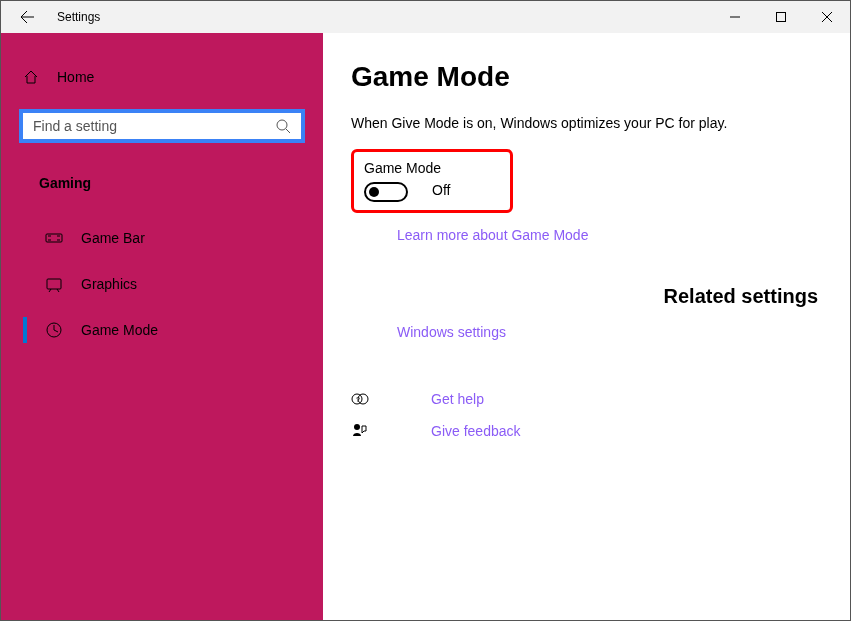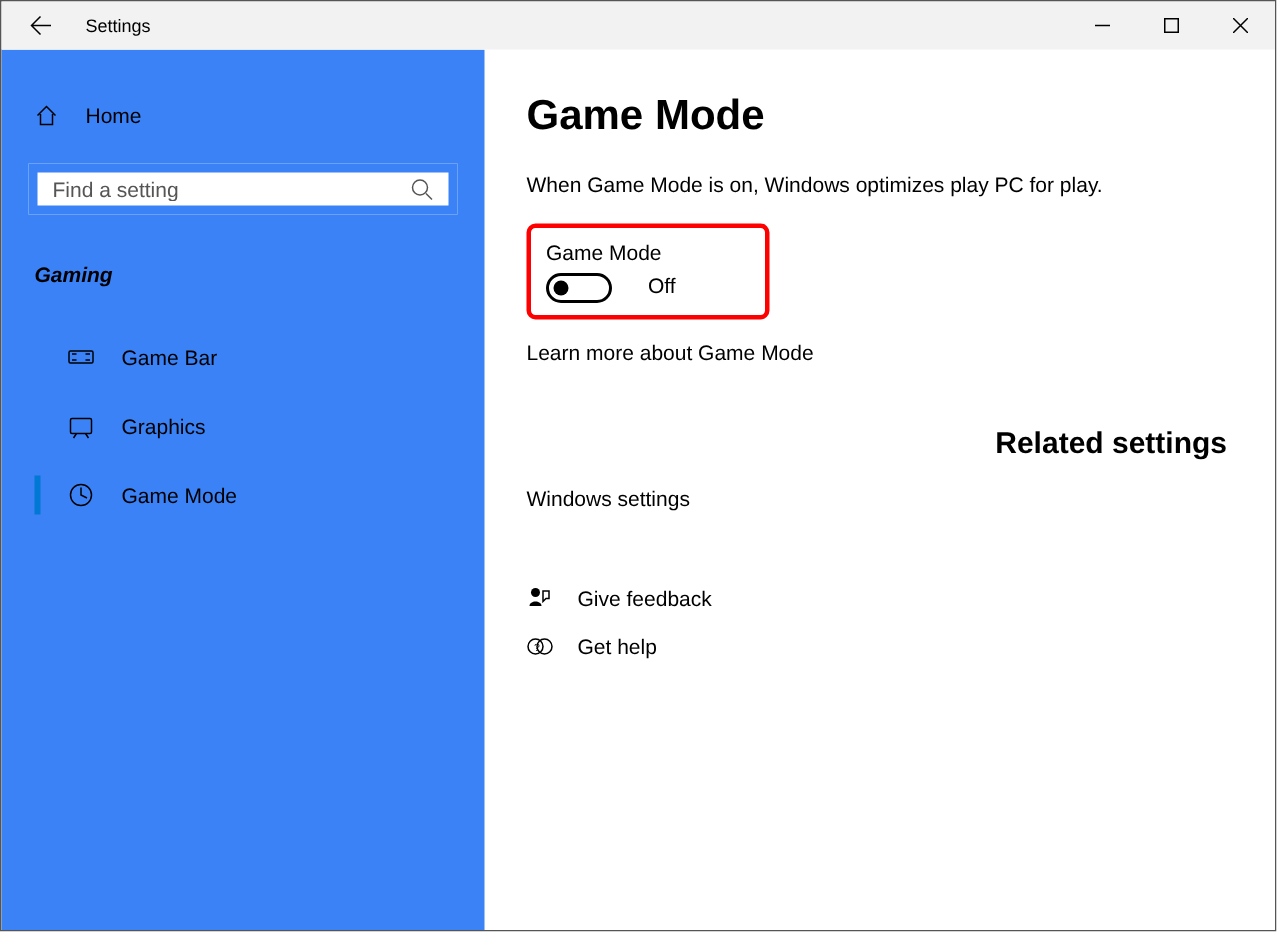--- a/index.html
+++ b/index.html
@@ -57,60 +57,59 @@
       justify-content: center;
       cursor: pointer;
     }
     .body {
       flex: 1;
       display: flex;
       overflow: hidden;
     }
     .sidebar {
       width: 322px;
-      background: #3b82f6;
+      background: #be185d;
       padding-top: 28px;
       display: flex;
       flex-direction: column;
     }
     .home-row {
       display: flex;
       align-items: center;
       padding: 8px 16px 8px 22px;
       gap: 18px;
       cursor: pointer;
       margin-bottom: 16px;
     }
     .home-label {
       font-size: 14px;
     }
     .search-box {
       margin: 0 18px 24px 18px;
       height: 34px;
-      border: 6px solid #3b82f6;
+      border: 4px solid #3b82f6;
       background: #fff;
       display: flex;
       align-items: center;
       padding: 0 10px;
     }
     .search-input {
       border: none;
       outline: none;
       flex: 1;
       font-size: 14px;
       font-family: inherit;
       background: transparent;
       color: #555;
     }
     .search-input::placeholder { color: #555; }
     .category-header {
-      padding: 8px 22px 16px 22px;
+      padding: 8px 22px 16px 38px;
       font-weight: 600;
       font-size: 14px;
-      font-style: italic;
     }
     .nav-list {
       list-style: none;
       margin-top: 8px;
       padding-left: 22px;
     }
     .nav-item {
       display: flex;
       align-items: center;
       padding: 14px 16px 14px 22px;
@@ -168,24 +167,25 @@
     .toggle-switch .knob {
       width: 10px;
       height: 10px;
       background: #000;
       border-radius: 50%;
       position: absolute;
       left: 3px;
       top: 3px;
     }
     .link {
-      color: #000000;
+      color: #8b5cf6;
       font-size: 14px;
       cursor: pointer;
       text-decoration: none;
+      margin-left: 46px;
     }
     .section-title {
       font-size: 20px;
       font-weight: 600;
       margin-top: 42px;
       margin-bottom: 16px;
       text-align: right;
     }
     .help-row {
       display: flex;
@@ -271,21 +271,21 @@
             <circle cx="9" cy="9" r="7" stroke="#000" stroke-width="1" fill="none"></circle>
             <path d="M9 4 L9 9 L13 11" stroke="#000" stroke-width="1" fill="none"></path>
           </svg>
           <span>Game Mode</span>
         </li>
       </ul>
     </div>
 
     <div class="content">
       <h1 class="page-title">Game Mode</h1>
-      <p class="description">When Game Mode is on, Windows optimizes play PC for play.</p>
+      <p class="description">When Give Mode is on, Windows optimizes your PC for play.</p>
 
       <div class="highlight-box">
         <div class="toggle-label">Game Mode</div>
         <div class="toggle-row">
           <div class="toggle-switch">
             <div class="knob"></div>
           </div>
           <span>Off</span>
         </div>
       </div>
@@ -295,30 +295,30 @@
       </div>
 
       <h2 class="section-title">Related settings</h2>
       <div>
         <a class="link">Windows settings</a>
       </div>
 
       <div class="help-row-group">
         <div class="help-row">
           <svg class="icon-svg" width="18" height="18" viewBox="0 0 18 18">
+            <circle cx="6" cy="9" r="5" stroke="#000" stroke-width="1" fill="none"></circle>
+            <circle cx="12" cy="9" r="5" stroke="#000" stroke-width="1" fill="none"></circle>
+            <text x="5" y="12" font-size="7" fill="#000">?</text>
+          </svg>
+          <a class="link">Get help</a>
+        </div>
+        <div class="help-row">
+          <svg class="icon-svg" width="18" height="18" viewBox="0 0 18 18">
             <circle cx="6" cy="5" r="3" fill="#000"></circle>
             <path d="M2 14 C2 10 10 10 10 14 Z" fill="#000"></path>
             <path d="M11 4 L15 4 L15 9 L13 9 L11 11 Z" stroke="#000" stroke-width="1" fill="none"></path>
           </svg>
           <a class="link">Give feedback</a>
         </div>
-        <div class="help-row">
-          <svg class="icon-svg" width="18" height="18" viewBox="0 0 18 18">
-            <circle cx="6" cy="9" r="5" stroke="#000" stroke-width="1" fill="none"></circle>
-            <circle cx="12" cy="9" r="5" stroke="#000" stroke-width="1" fill="none"></circle>
-            <text x="5" y="12" font-size="7" fill="#000">?</text>
-          </svg>
-          <a class="link">Get help</a>
-        </div>
       </div>
     </div>
   </div>
 </div>
 
 </body></html>

